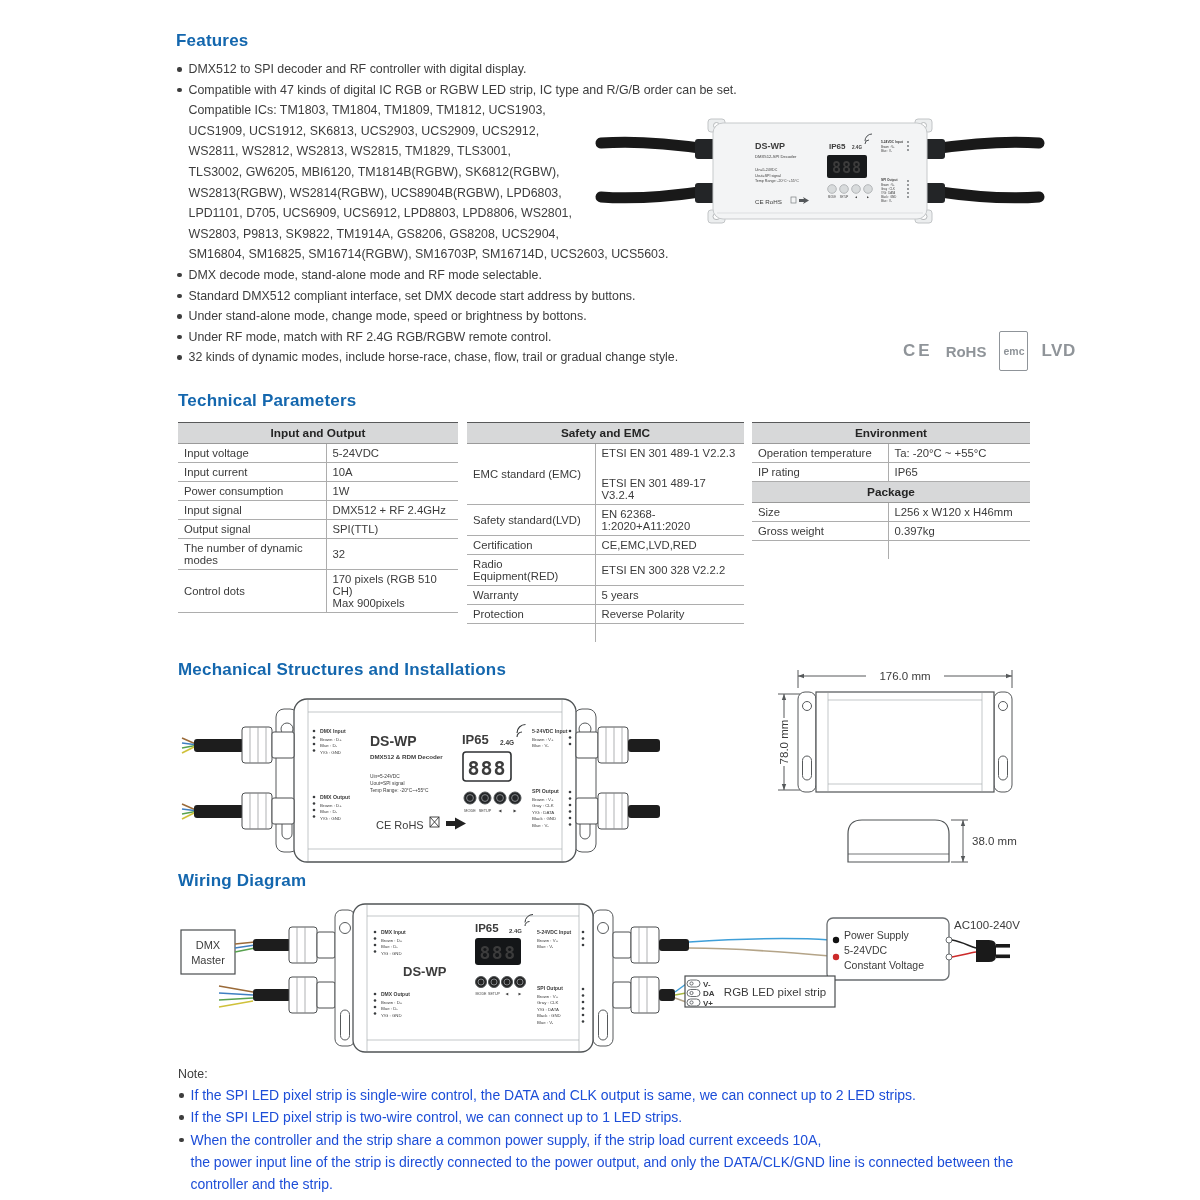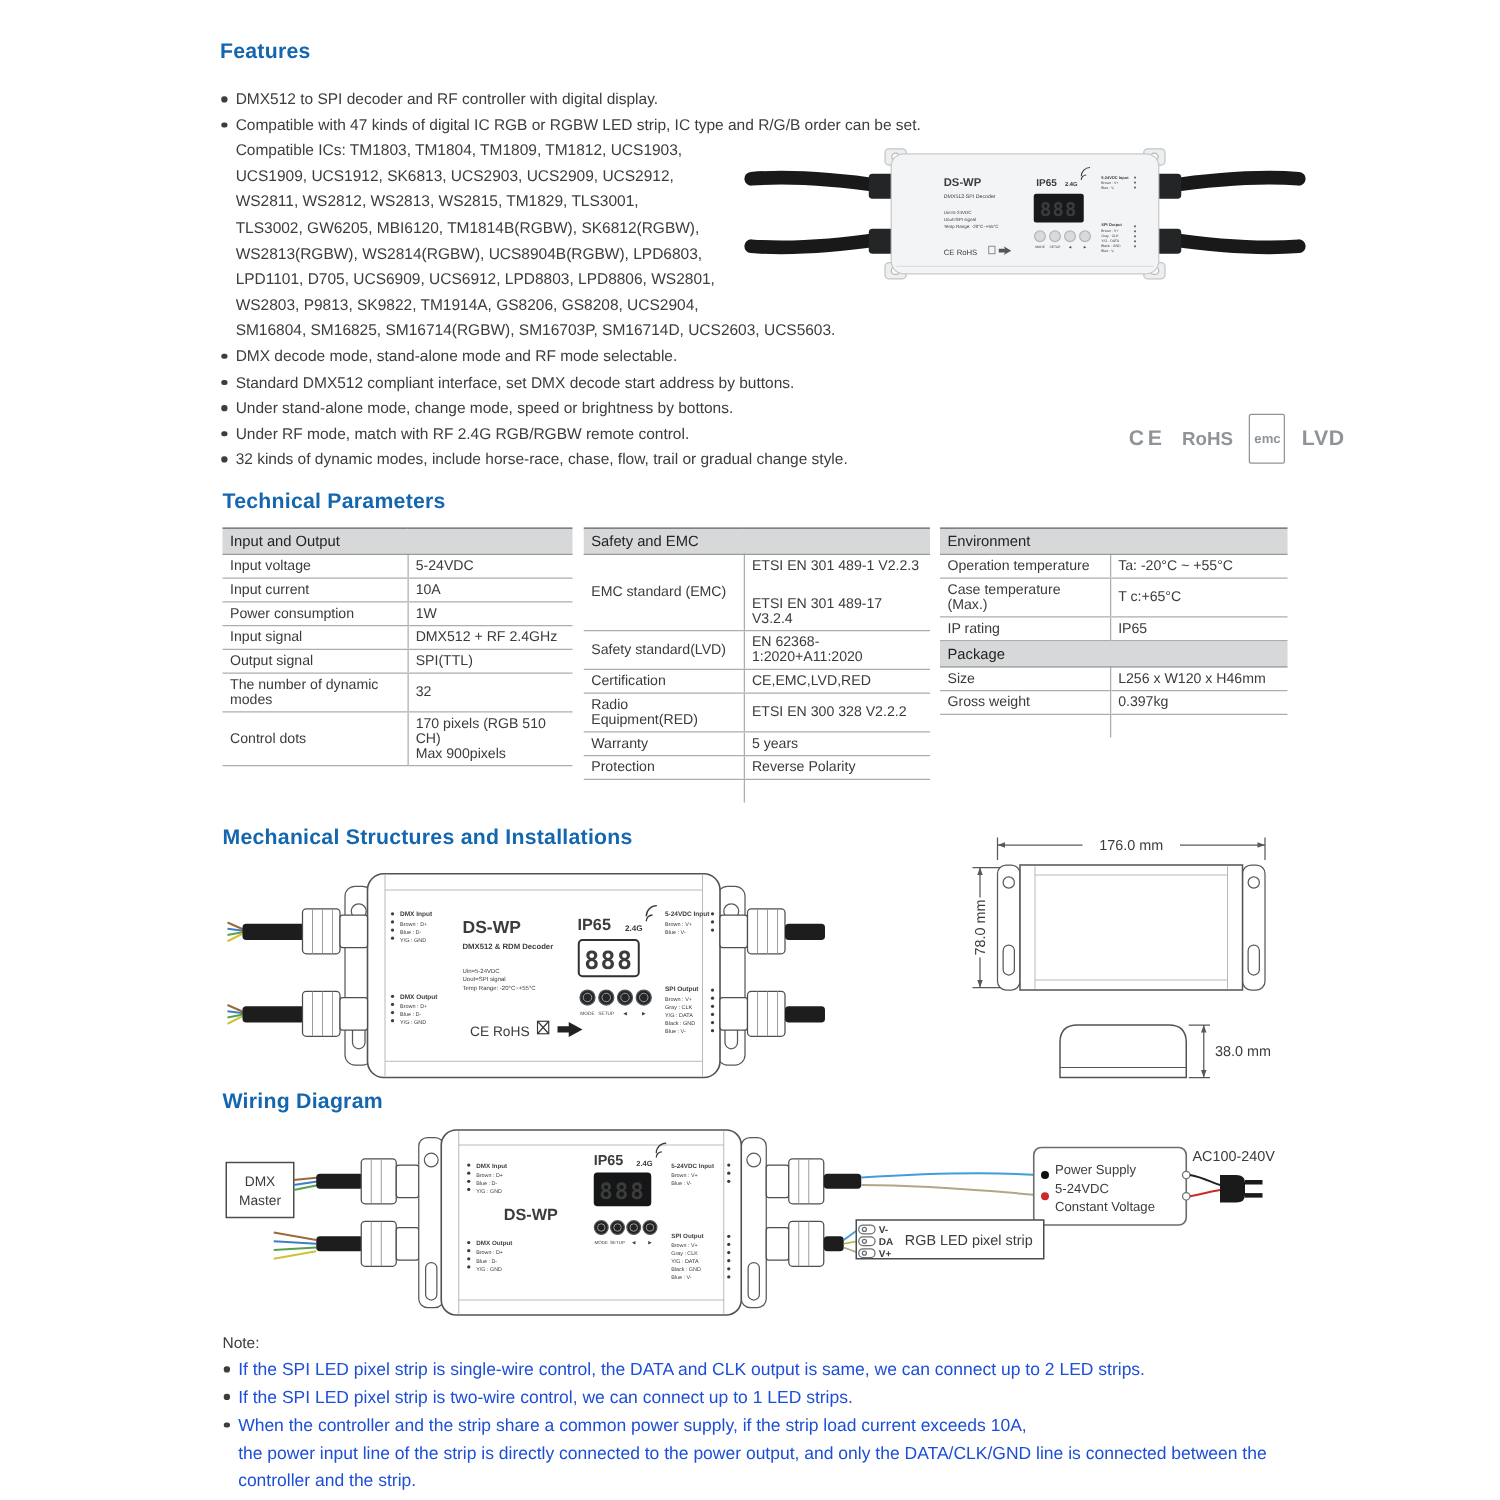--- a/index.html
+++ b/index.html
@@ -9,40 +9,40 @@
   .sec{font-size:17px;font-weight:bold;color:#1467ae;letter-spacing:.2px}
   
   .feat-line{display:flex;font-size:12.4px;line-height:20.6px;color:#3d3d3d;width:760px}
   .feat-line .dot{flex:none;width:4.5px;height:4.5px;border-radius:50%;background:#3d3d3d;margin:8px 7px 0 1px}
   .cont{padding-left:12.5px}
   .note-line{display:flex;font-size:14px;line-height:22.3px;color:#1d4ed8;width:880px}
   .note-line .dot{flex:none;width:4.5px;height:4.5px;border-radius:50%;background:#3d3d3d;margin:9px 7px 0 1px}
   .note-h{font-size:12.4px;color:#3d3d3d;line-height:20px}
   
   table.t{border-collapse:collapse;table-layout:fixed;font-size:11.3px;color:#3b3b3b}
-  .t th{background:#d7d8d9;border-top:1.5px solid #58595a;border-bottom:1px solid #9a9a9a;font-size:11.8px;text-align:left;padding:3px 6px;color:#242424;font-weight:normal;height:16px}
+  .t th{background:#d7d8d9;border-top:1.5px solid #58595a;border-bottom:1px solid #9a9a9a;font-size:11.8px;text-align:center;padding:3px 6px;color:#242424;font-weight:bold;height:16px}
   .t td{border-bottom:1px solid #adadad;padding:3px 6px;vertical-align:middle;height:16px}
   .t td.v{border-left:1px solid #adadad}
   .t tr.stub td{border-bottom:none;height:18px}
   
   .marks{display:flex;align-items:center;gap:13px;color:#8f9499}
   .marks .ce{font-size:17px;font-weight:600;letter-spacing:3px}
   .marks .rohs{font-size:15px;font-weight:700}
   .marks .emc{font-size:10.5px;border:1.5px solid #8f9499;padding:12px 3px;border-radius:2px;font-weight:600;line-height:14px}
   .marks .lvd{font-size:17px;font-weight:600;letter-spacing:.5px}
   svg{font-family:"Liberation Sans",sans-serif;display:block}
   svg text{fill:#3c3c3c}
   .seg{font-family:"DejaVu Sans Mono",monospace;font-weight:bold}
 </style>
 </head>
 <body>
 
 <div class="abs" style="left:176px;top:31px">
   <h2 class="sec">Features</h2>
-  <div style="margin-top:18px">
+  <div style="margin-top:8px">
     <div class="feat-line">
         <span class="dot"></span>
         <span>DMX512 to SPI decoder and RF controller with digital display.</span>
       </div>
     <div class="feat-line">
         <span class="dot"></span>
         <span>Compatible with 47 kinds of digital IC RGB or RGBW LED strip, IC type and R/G/B order can be set.</span>
       </div>
     <div class="feat-line cont">
         <span>Compatible ICs:  TM1803, TM1804, TM1809, TM1812, UCS1903,</span>
@@ -267,24 +267,20 @@
       <col style="width:136px">
       <col>
     </colgroup>
   <tbody>
       <tr>
         <th colspan="2">Environment</th>
       </tr>
   <tr>
         <td>Operation temperature</td>
         <td class="v">Ta: -20°C ~ +55°C</td>
-      </tr>
-  <tr>
-        <td>Case temperature (Max.)</td>
-        <td class="v">T c:+65°C</td>
       </tr>
   <tr>
         <td>IP rating</td>
         <td class="v">IP65</td>
       </tr>
   <tr>
         <th colspan="2">Package</th>
       </tr>
   <tr>
         <td>Size</td>

